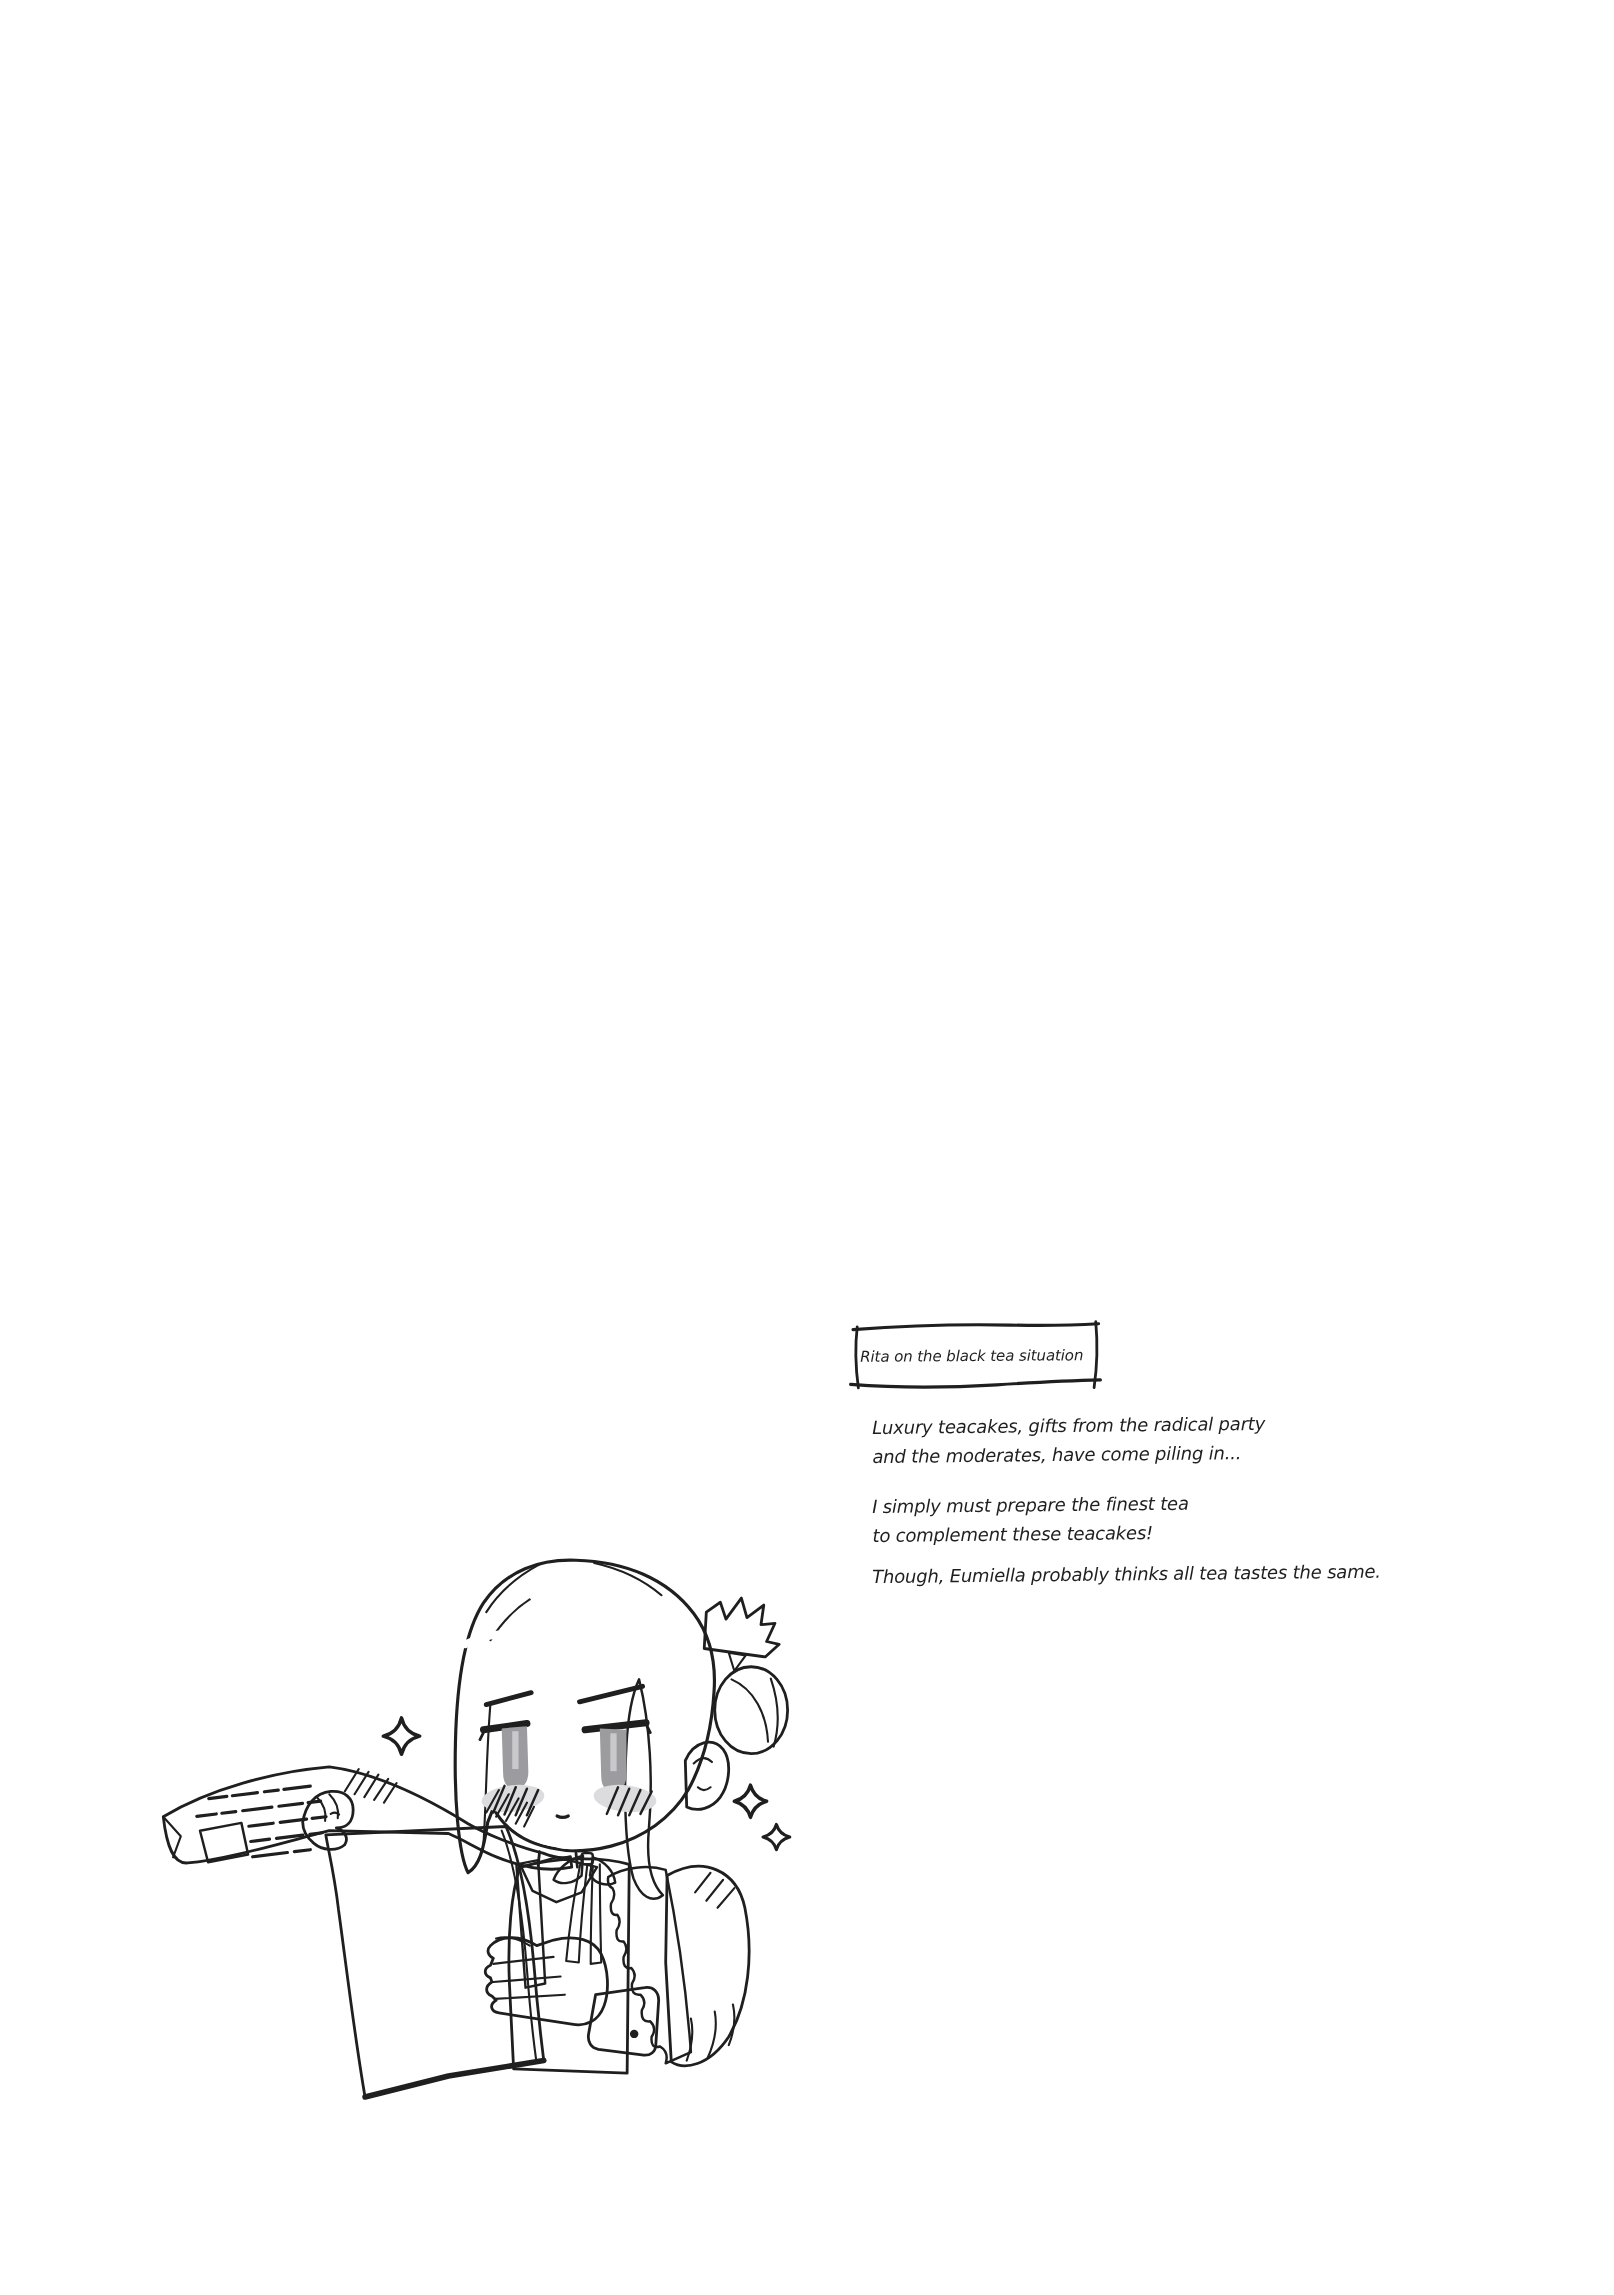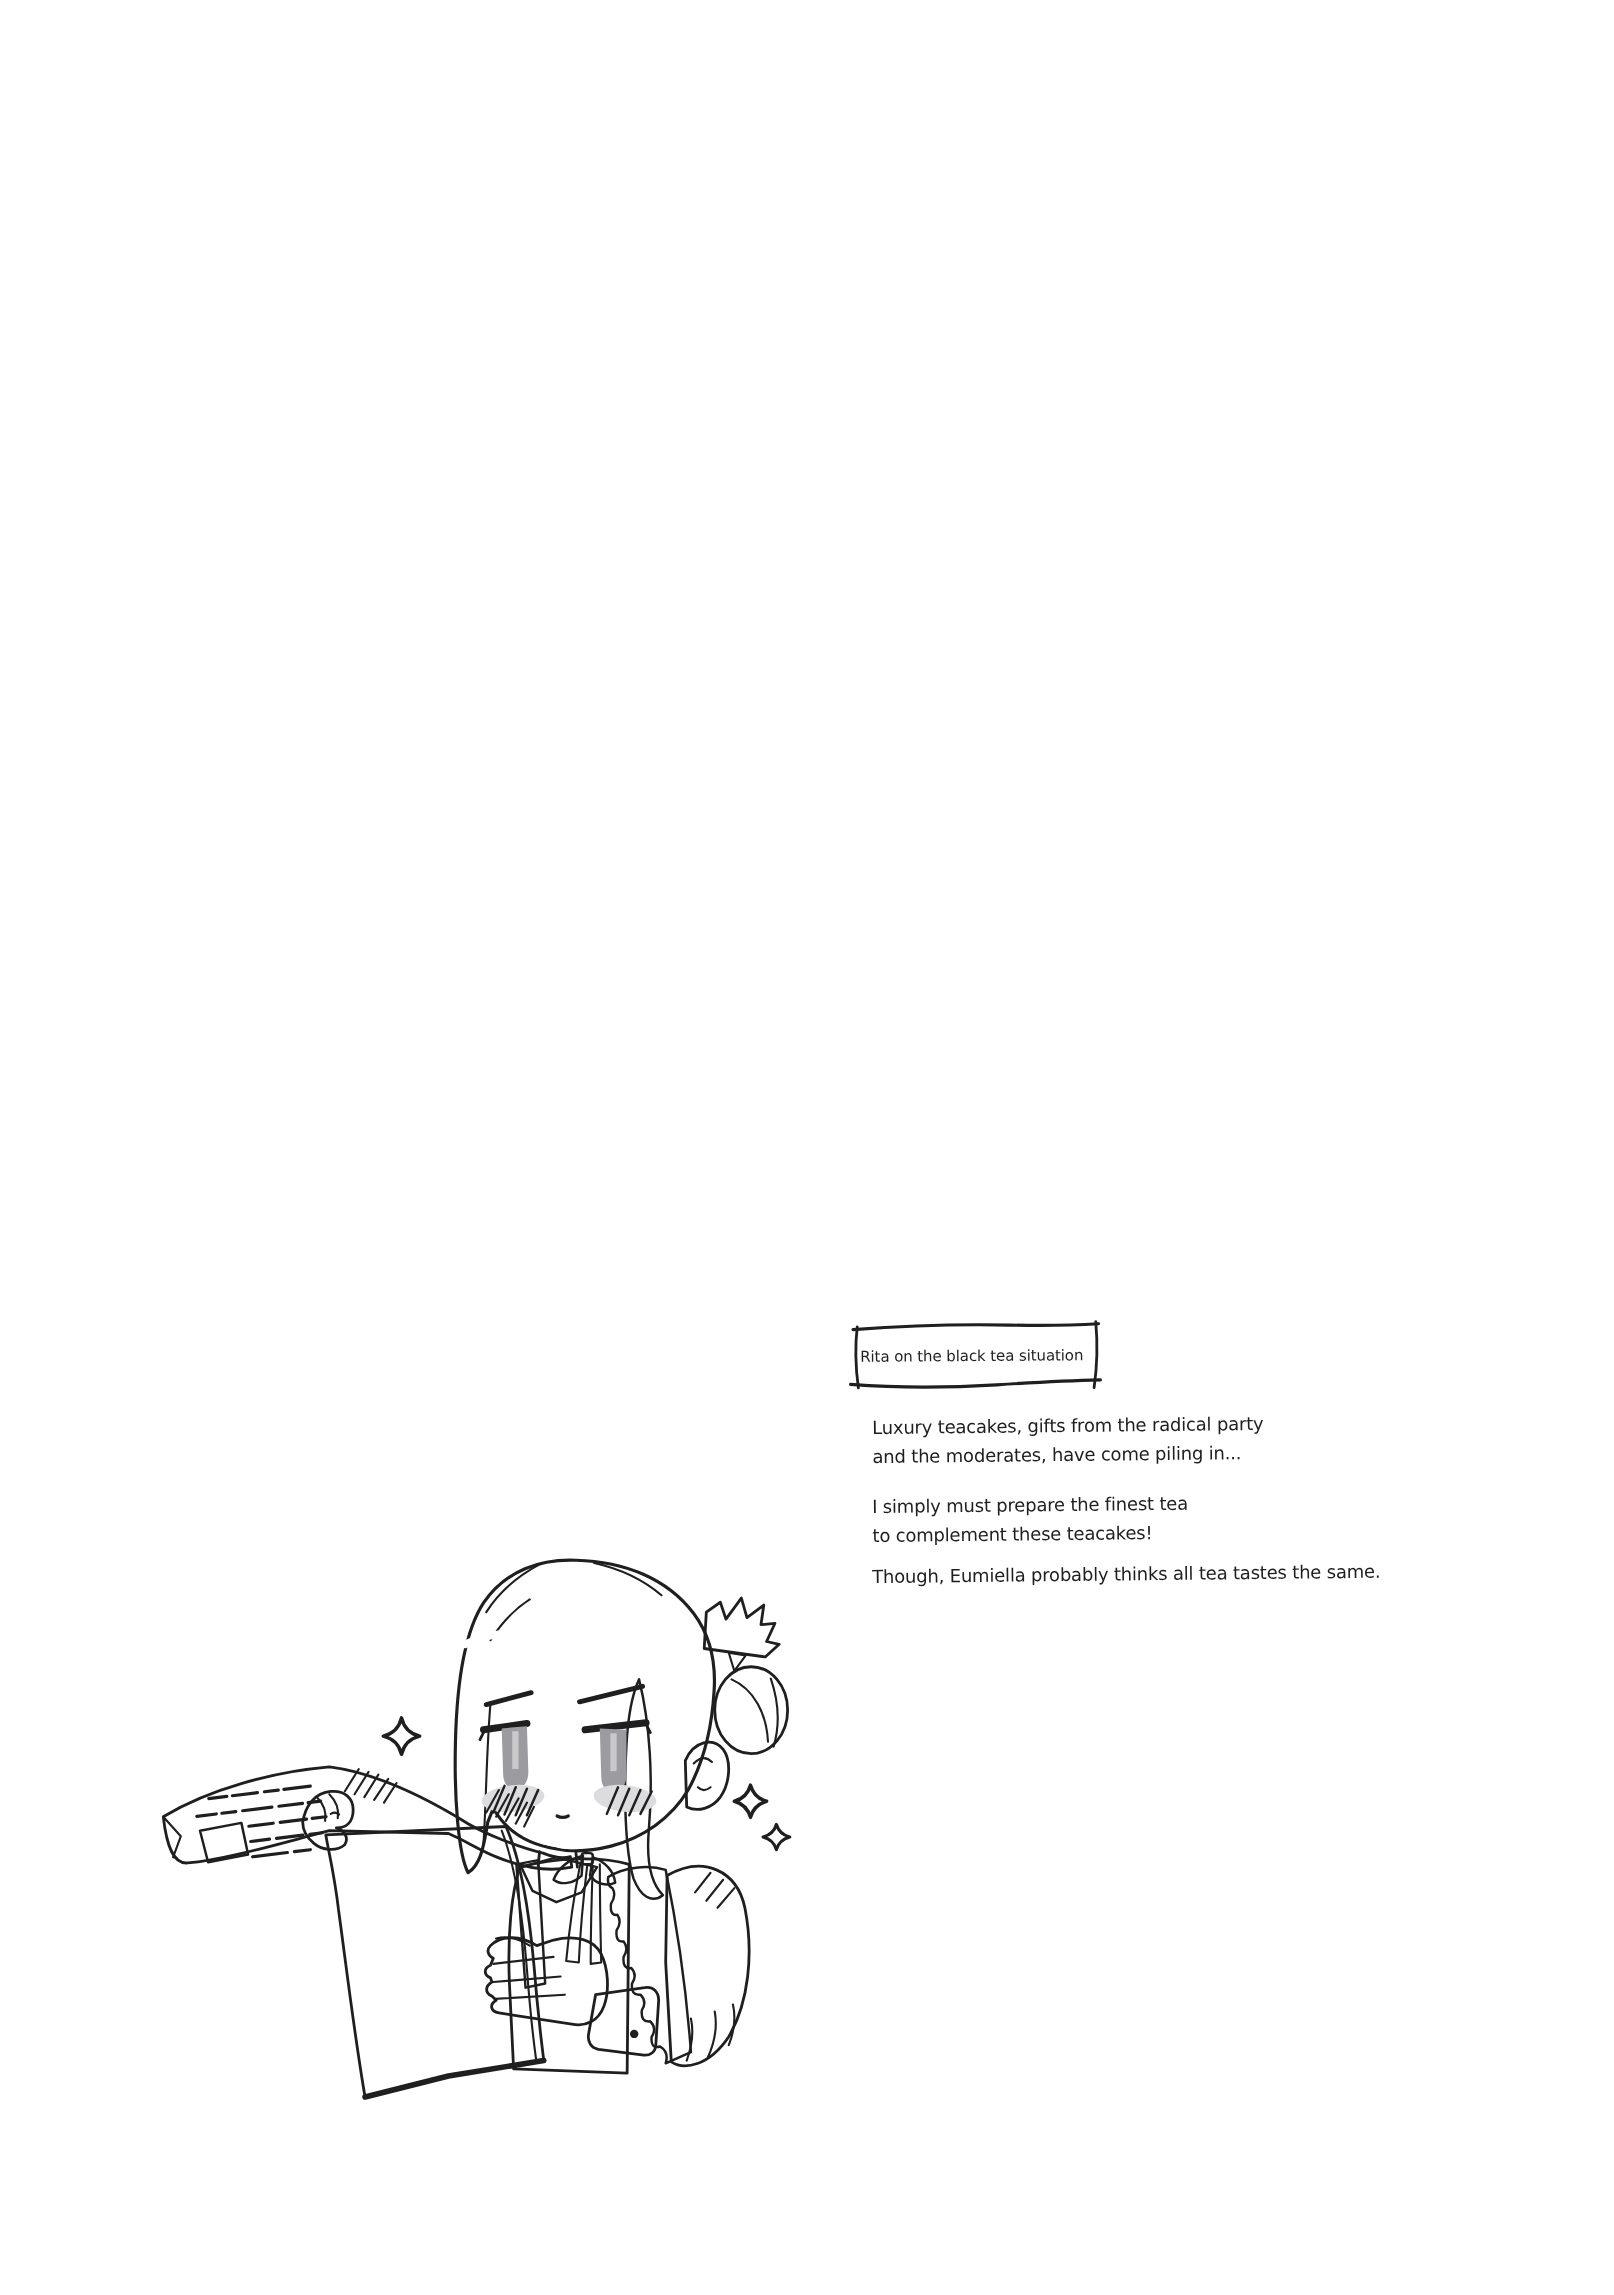--- a/index.html
+++ b/index.html
@@ -2,21 +2,21 @@
 <html style="--tone-ink: #1f1f1f; --tone-hair: #cacacc; --tone-hairshadow: #b2b2b6; --tone-bun: #bfbfc3; --tone-bodice: #b4b4b8; --tone-sleeve: #c8c8ca; --tone-iris: #9c9ca0; --tone-irislight: #c9c9cc; --tone-blush: #dcdcde; --tone-paperbase: #f6f6f4; --tone-paperline: #e1e1e1; --tone-detail: #8d8d91; --ink: #1f1f1f;font-size:11.2px"><head>
 <meta charset="utf-8">
 <style>
   html,body{margin:0;padding:0;}
   body{
     width:1614px;height:2295px;position:relative;overflow:hidden;
     background:#ffffff;
     font-family:"DejaVu Sans", sans-serif;
     color:var(--ink,#1f1f1f);
   }
-  main{position:absolute;inset:0;}
+  main{position:absolute;inset:0;font-style:italic;}
   
   .title-box{
     position:absolute;left:849px;top:1319px;width:254px;height:73px;
     display:flex;align-items:center;padding:0 11.2px;box-sizing:border-box;
     font-size:15px;letter-spacing:-0.1px;white-space:nowrap;
     transform:rotate(-0.4deg);
   }
   .title-box svg{position:absolute;inset:0;width:100%;height:100%;overflow:visible;}
   .title-box .t{position:relative;z-index:2;}
   .para{

